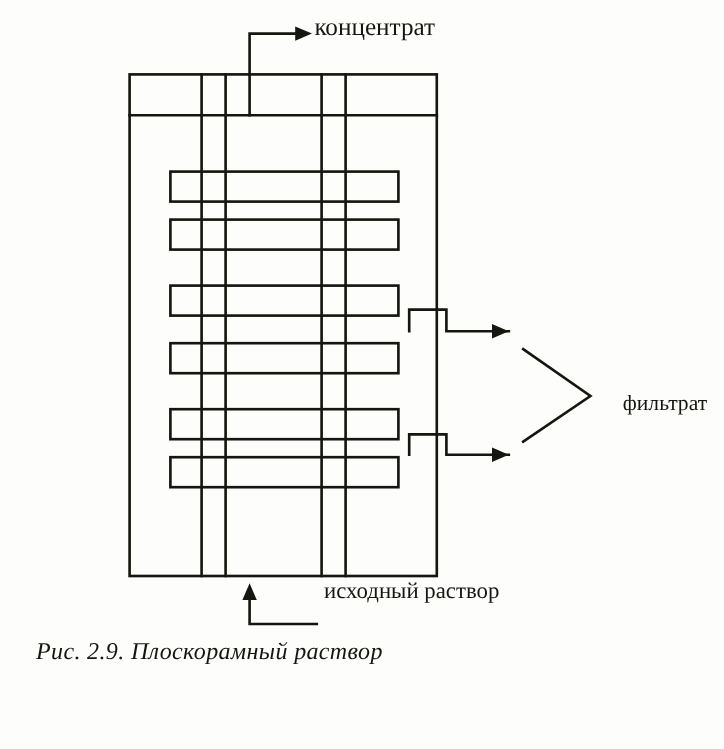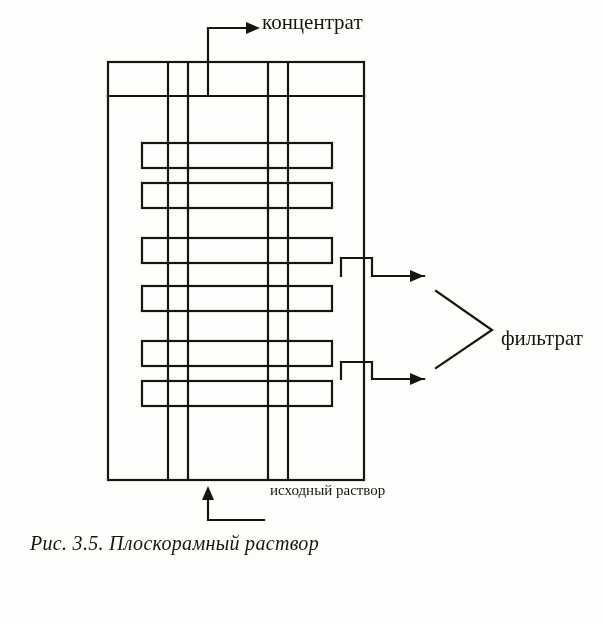--- a/index.html
+++ b/index.html
@@ -31,28 +31,28 @@
     font-family: "Liberation Serif", serif;
     color: #16150f;
     white-space: nowrap;
   }
   #label-concentrate {
     left: 262px;
     top: 10px;
     font-size: 21px;
   }
   #label-filtrate {
-    left: 501px;
+    left: 519px;
     top: 326px;
-    font-size: 21px;
+    font-size: 18px;
   }
   #label-feed {
     left: 270px;
     top: 482px;
-    font-size: 15px;
+    font-size: 19px;
   }
   #caption {
     left: 30px;
     top: 532px;
     font-size: 20px;
     font-style: italic;
     letter-spacing: 0.3px;
   }
   #caption .cap-num {
     font-style: italic;
@@ -97,17 +97,17 @@
       <polygon points="208,486 202,500 214,500" fill="#16150f" stroke="none"></polygon>
 
     </g>
   </svg>
 
   <div class="lbl" id="label-concentrate">концентрат</div>
   <div class="lbl" id="label-filtrate">фильтрат</div>
   <div class="lbl" id="label-feed">исходный раствор</div>
 
   <div class="lbl" id="caption">
-    <span class="cap-num">Рис. 3.5.</span>
+    <span class="cap-num">Рис. 2.9.</span>
     <span>Плоскорамный раствор</span>
   </div>
 
 </div>
 
 </body></html>

